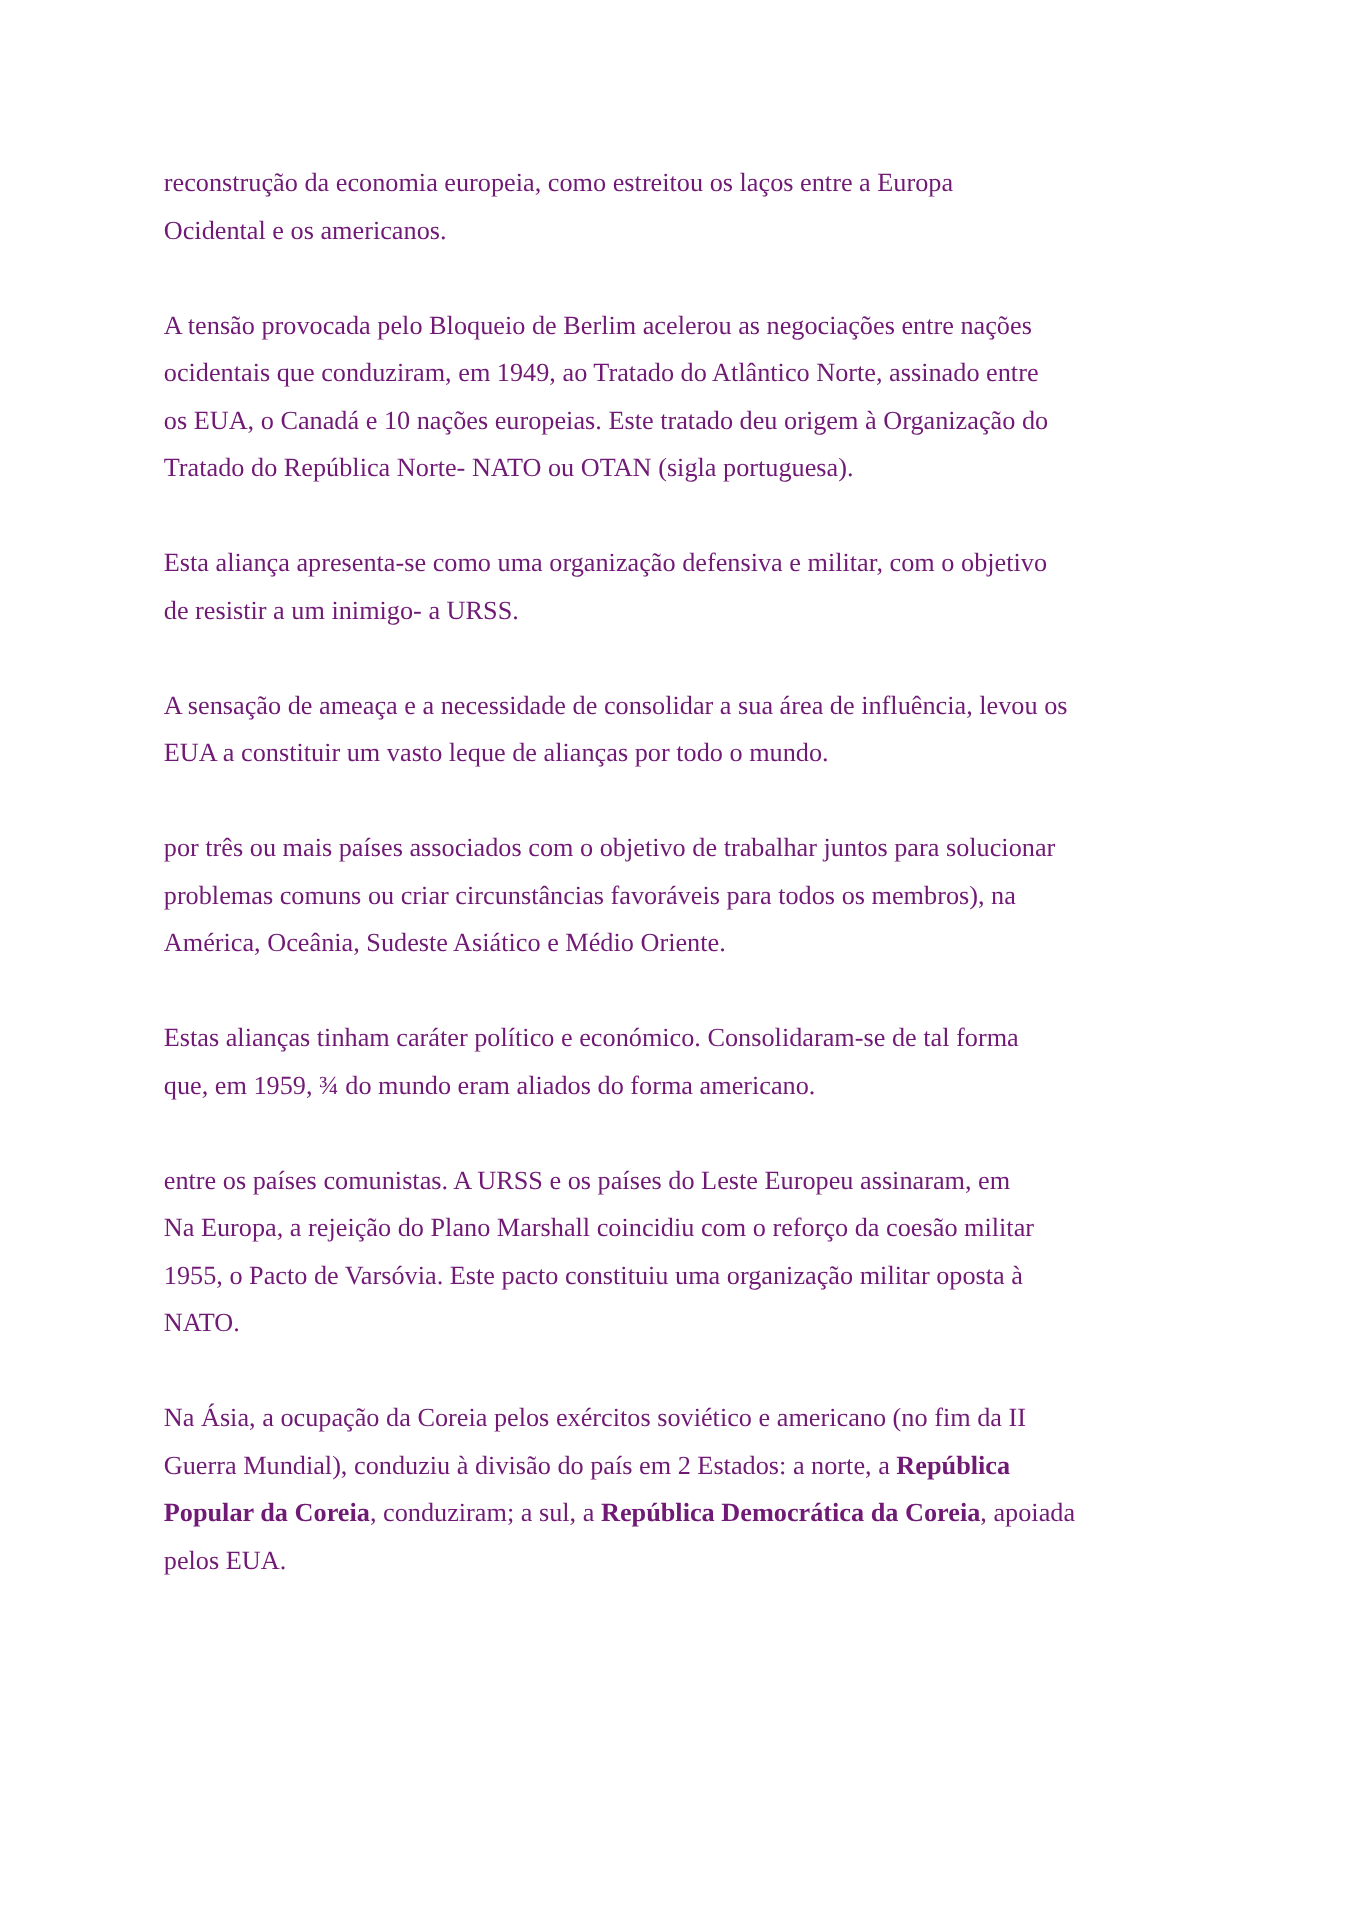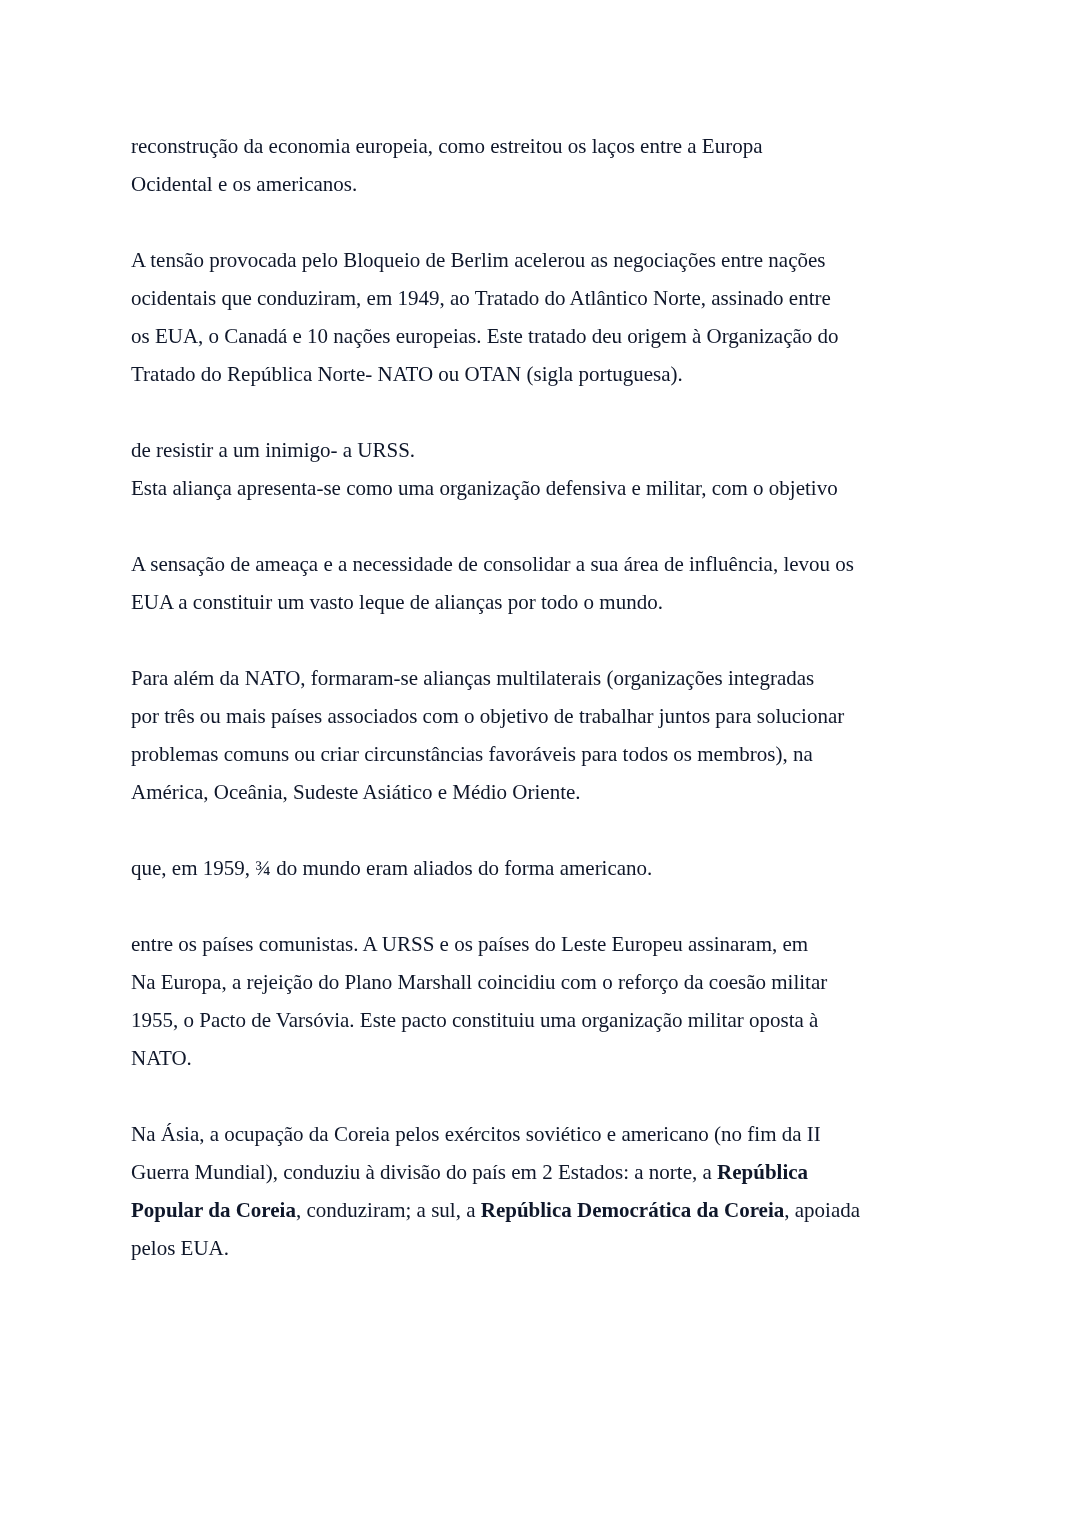--- a/index.html
+++ b/index.html
@@ -1,20 +1,20 @@
 <!DOCTYPE html>
 <html><head>
   <meta charset="utf-8">
   <style>
     html, body { margin: 0; padding: 0; background: #ffffff; }
     body { width: 1080px; height: 1525px; position: relative; overflow: hidden; }
     .page {
       position: absolute; left: 131px; top: 127px; width: 840px;
       font-family: "Liberation Serif", "DejaVu Serif", serif;
-      font-size: 21px; color: #0f172a;
+      font-size: 21px; color: #701a75;
     }
     .para { margin: 0 0 38px 0; }
     .line { display: block; height: 38px; line-height: 38px; white-space: nowrap; }
     .b { font-weight: bold; margin-top: 26px; }
   </style>
 </head>
 <body>
 
 <div class="page">
 
@@ -24,37 +24,37 @@
   </p>
 
   <p class="para">
     <span class="line">A tensão provocada pelo Bloqueio de Berlim acelerou as negociações entre nações</span>
     <span class="line">ocidentais que conduziram, em 1949, ao Tratado do Atlântico Norte, assinado entre</span>
     <span class="line">os EUA, o Canadá e 10 nações europeias. Este tratado deu origem à Organização do</span>
     <span class="line">Tratado do República Norte- NATO ou OTAN (sigla portuguesa).</span>
   </p>
 
   <p class="para">
+    <span class="line">Esta aliança apresenta-se como uma organização defensiva e militar, com o objetivo</span>
     <span class="line">de resistir a um inimigo- a URSS.</span>
-    <span class="line">Esta aliança apresenta-se como uma organização defensiva e militar, com o objetivo</span>
   </p>
 
   <p class="para">
     <span class="line">A sensação de ameaça e a necessidade de consolidar a sua área de influência, levou os</span>
     <span class="line">EUA a constituir um vasto leque de alianças por todo o mundo.</span>
   </p>
 
   <p class="para">
-    <span class="line">Para além da NATO, formaram-se alianças multilaterais (organizações integradas</span>
     <span class="line">por três ou mais países associados com o objetivo de trabalhar juntos para solucionar</span>
     <span class="line">problemas comuns ou criar circunstâncias favoráveis para todos os membros), na</span>
     <span class="line">América, Oceânia, Sudeste Asiático e Médio Oriente.</span>
   </p>
 
   <p class="para">
+    <span class="line">Estas alianças tinham caráter político e económico. Consolidaram-se de tal forma</span>
     <span class="line">que, em 1959, ¾ do mundo eram aliados do forma americano.</span>
   </p>
 
   <p class="para">
     <span class="line">entre os países comunistas. A URSS e os países do Leste Europeu assinaram, em</span>
     <span class="line">Na Europa, a rejeição do Plano Marshall coincidiu com o reforço da coesão militar</span>
     <span class="line">1955, o Pacto de Varsóvia. Este pacto constituiu uma organização militar oposta à</span>
     <span class="line">NATO.</span>
   </p>
 

